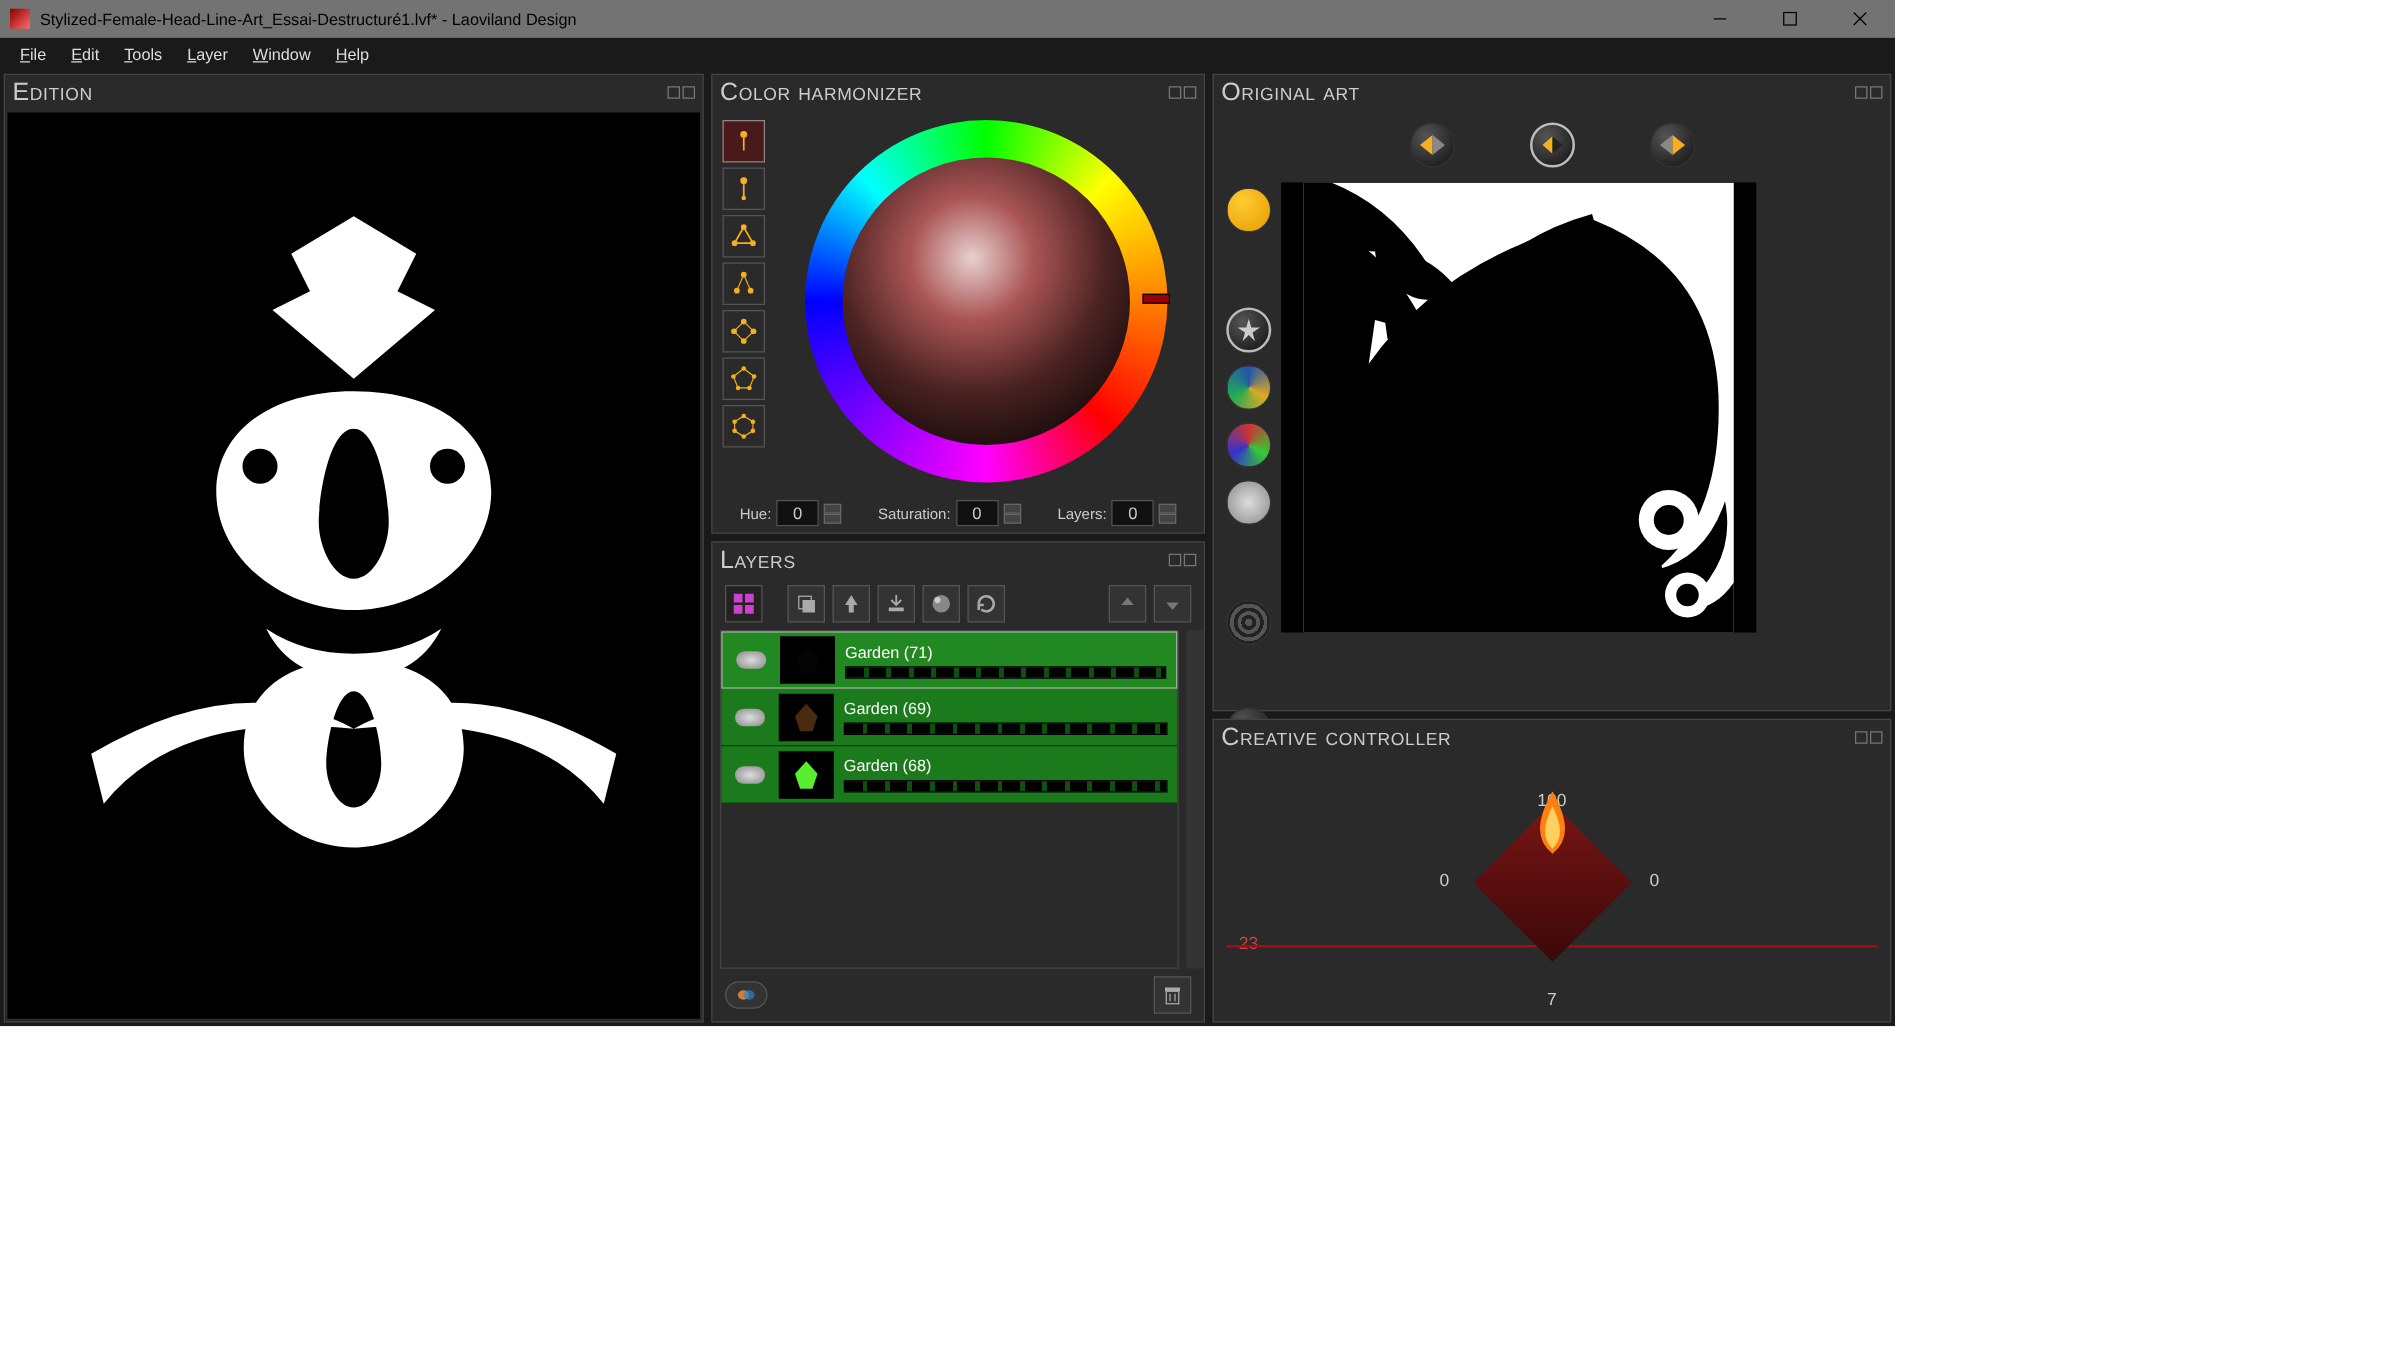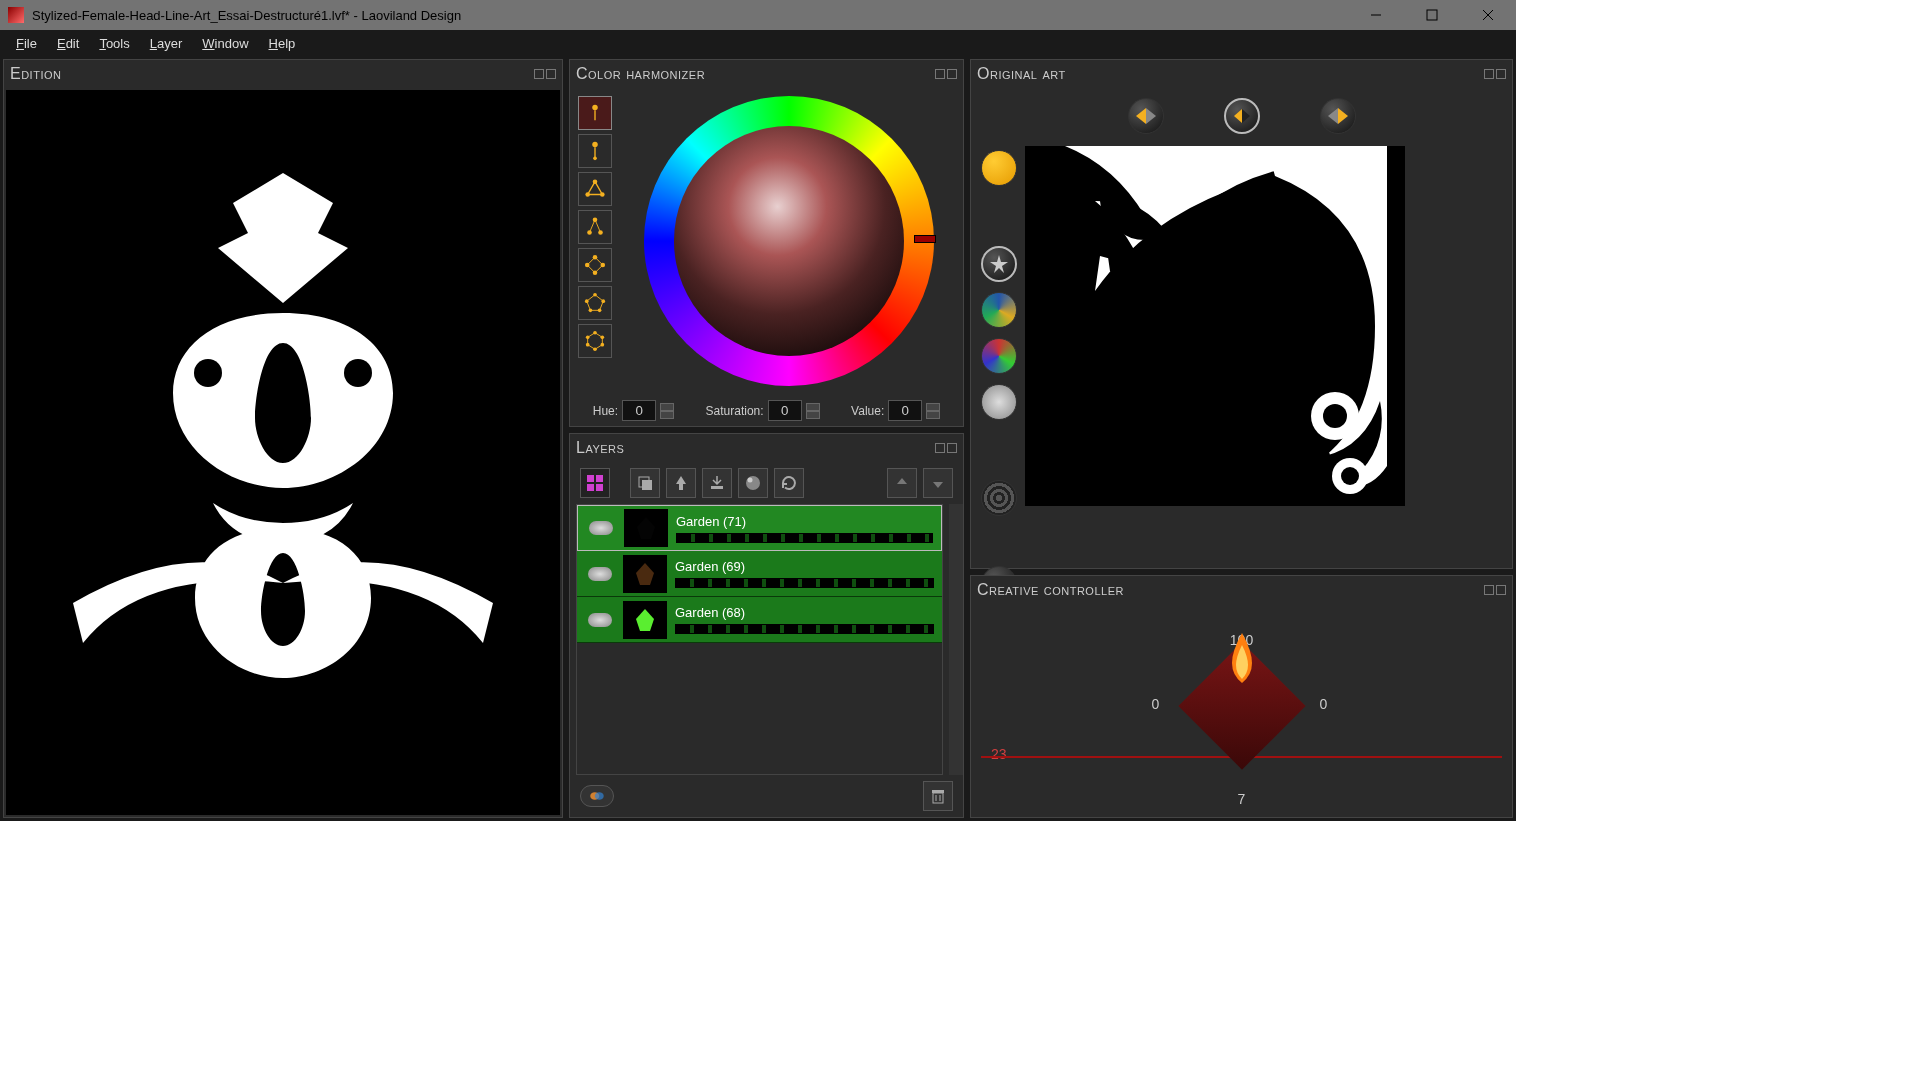--- a/index.html
+++ b/index.html
@@ -18,21 +18,21 @@
 .menu-item { padding: 3px 10px; color: #ddd; cursor: pointer; }
 .menu-item u { text-decoration: underline; }
 
 
 .workspace { display: flex; height: calc(100% - 56px); background: #1a1a1a; gap: 6px; padding: 3px; }
 .col-left   { width: 560px; display:flex; flex-direction:column; }
 .col-mid    { width: 395px; display:flex; flex-direction:column; gap:6px; }
 .col-right  { flex: 1; display:flex; flex-direction:column; gap:6px; }
 
 .panel { background: #2a2a2a; border: 1px solid #444; display:flex; flex-direction:column; position:relative; }
-.panel-header { height: 20px; display:flex; align-items:center; padding: 14px 6px; font-variant: small-caps; font-size: 16px; color: #ccc; letter-spacing: 0.5px; }
+.panel-header { height: 20px; display:flex; align-items:center; padding: 14px 6px; font-variant: small-caps; font-size: 20px; color: #ccc; letter-spacing: 0.5px; }
 .panel-header .hdr-title { flex:1; }
 .panel-ctrl { display:flex; gap:2px; }
 .panel-ctrl span { width: 10px; height:10px; border:1px solid #777; cursor:pointer; }
 
 
 .edition-canvas { flex:1; background:#000; margin:2px; position:relative; overflow:hidden; }
 .artwork { position:absolute; top:50%; left:50%; transform:translate(-50%,-50%); }
 
 
 .harmonizer-body { display:flex; padding:8px; gap:10px; }
@@ -253,21 +253,21 @@
         </div>
         <div class="hsv-field">
           <span>Saturation:</span>
           <input value="0" style="">
           <div class="spinner">
               <div></div>
               <div></div>
             </div>
         </div>
         <div class="hsv-field">
-          <span>Value:</span>
+          <span>Layers:</span>
           <input value="0" style="">
           <div class="spinner">
               <div></div>
               <div></div>
             </div>
         </div>
       </div>
     </div>
 
     <div class="panel layers-panel">

